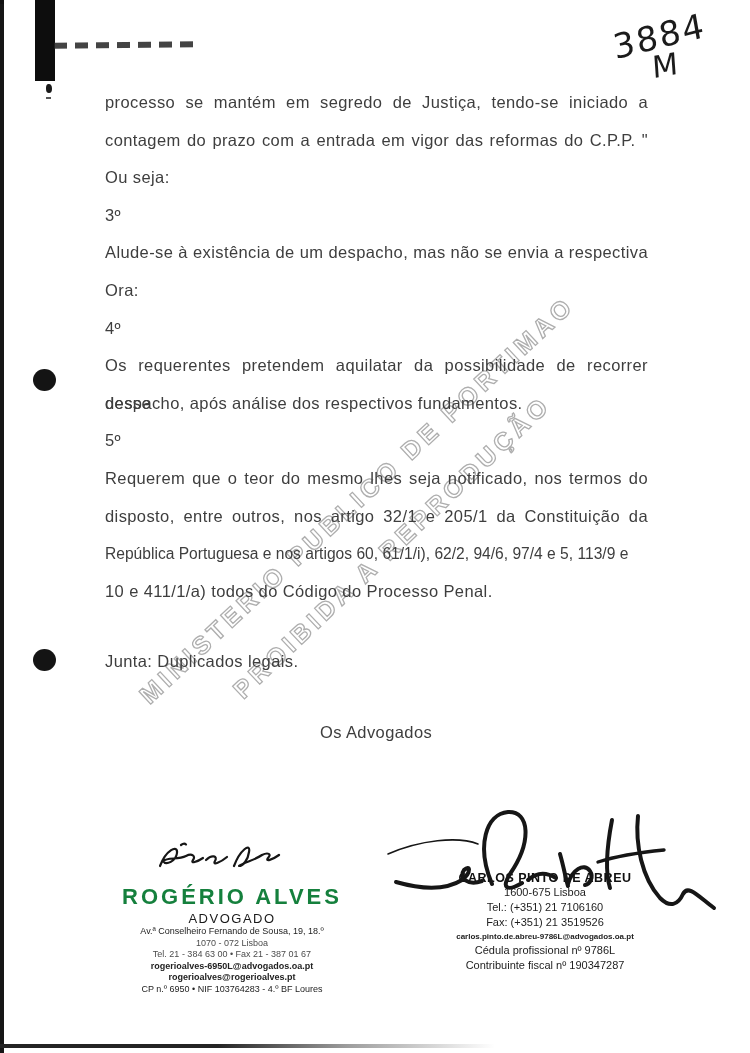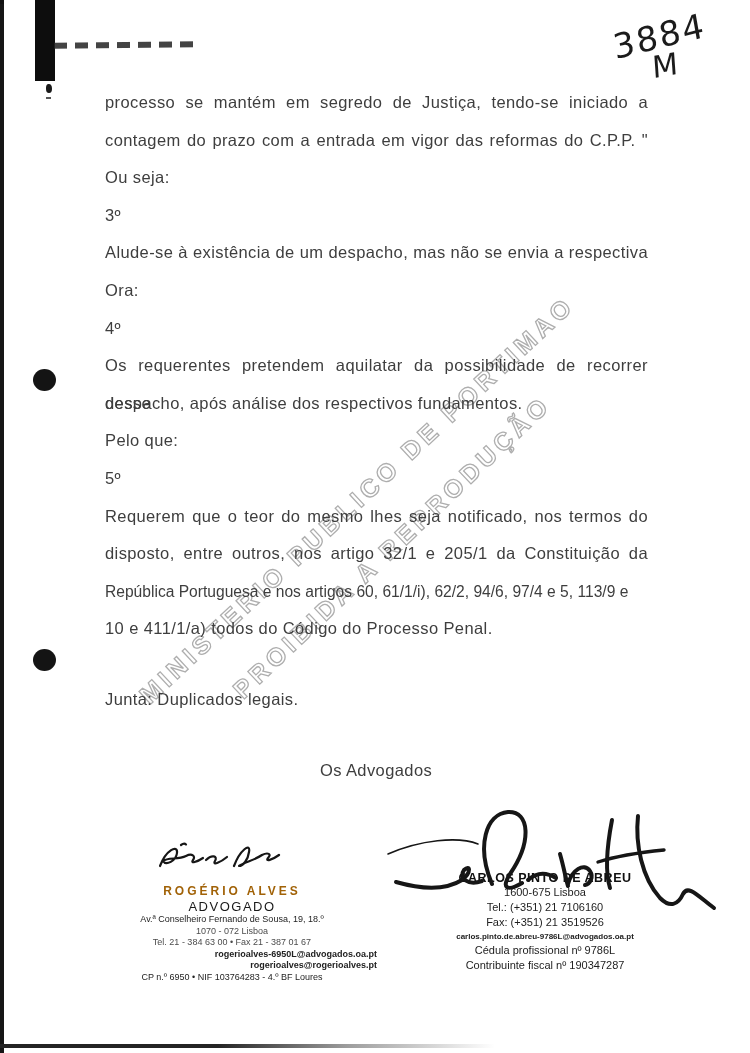--- a/index.html
+++ b/index.html
@@ -70,24 +70,24 @@
   }
   .ln { line-height:37.6px; height:37.6px; white-space:nowrap; overflow:visible; }
   .ln.j { white-space:normal; text-align:justify; text-align-last:justify; }
   .ln.tight { font-size:15.6px; letter-spacing:0; }
   .junta { line-height:37.6px; margin-top:33px; white-space:nowrap; }
   .advheading { line-height:37.6px; margin-top:33px; margin-left:215px; white-space:nowrap; }
 
   
   .stamp { position:absolute; text-align:center; color:#181818; z-index:3; }
   .stamp-left { left:87px; top:884px; width:290px; }
-  .stamp-left .s-name { font-size:12px; font-weight:bold; letter-spacing:3px; color:#a16207; }
+  .stamp-left .s-name { font-size:22px; font-weight:bold; letter-spacing:3px; color:#15803d; }
   .stamp-left .s-role { font-size:13px; letter-spacing:1.5px; margin-top:1px; color:#1a1a1a; }
   .stamp-left .s-small { font-size:9px; line-height:11.6px; color:#222; }
-  .stamp-left .s-small.bold { font-weight:bold;text-align:right; }
+  .stamp-left .s-small.bold { font-weight:bold; }
   .stamp-left .s-small.faded { color:#4c4c4c; }
 
   .stamp-right { left:405px; top:871px; width:280px; }
   .stamp-right .s-name { font-size:12.5px; font-weight:bold; letter-spacing:.5px; color:#101010; }
   .stamp-right .s-line { font-size:11px; line-height:15.2px; color:#1d1d1d; }
   .stamp-right .s-email { font-size:8px; line-height:12px; font-weight:bold; color:#222; }
 
   
   .sig-svg { position:absolute; left:0; top:0; width:750px; height:1053px; z-index:4; pointer-events:none; }
   .sig-svg path { fill:none; stroke:#161616; stroke-linecap:round; stroke-linejoin:round; }
@@ -114,21 +114,20 @@
 <div class="text-block">
   <div class="ln j">processo se mantém em segredo de Justiça, tendo-se iniciado a</div>
   <div class="ln j">contagem do prazo com a entrada em vigor das reformas do C.P.P. "</div>
   <div class="ln">Ou seja:</div>
   <div class="ln">3º</div>
   <div class="ln j">Alude-se à existência de um despacho, mas não se envia a respectiva</div>
   <div class="ln">Ora:</div>
   <div class="ln">4º</div>
   <div class="ln j">Os requerentes pretendem aquilatar da possibilidade de recorrer desse</div>
   <div class="ln">despacho, após análise dos respectivos fundamentos.</div>
-  <div class="ln">Pelo que:</div>
   <div class="ln">5º</div>
   <div class="ln j">Requerem que o teor do mesmo lhes seja notificado, nos termos do</div>
   <div class="ln j">disposto, entre outros, nos artigo 32/1 e 205/1 da Constituição da</div>
   <div class="ln tight">República Portuguesa e nos artigos 60, 61/1/i), 62/2, 94/6, 97/4 e 5, 113/9 e</div>
   <div class="ln">10 e 411/1/a) todos do Código do Processo Penal.</div>
   <div class="junta">Junta: Duplicados legais.</div>
   <div class="advheading">Os Advogados</div>
 </div>
 
 <div class="stamp stamp-left">

